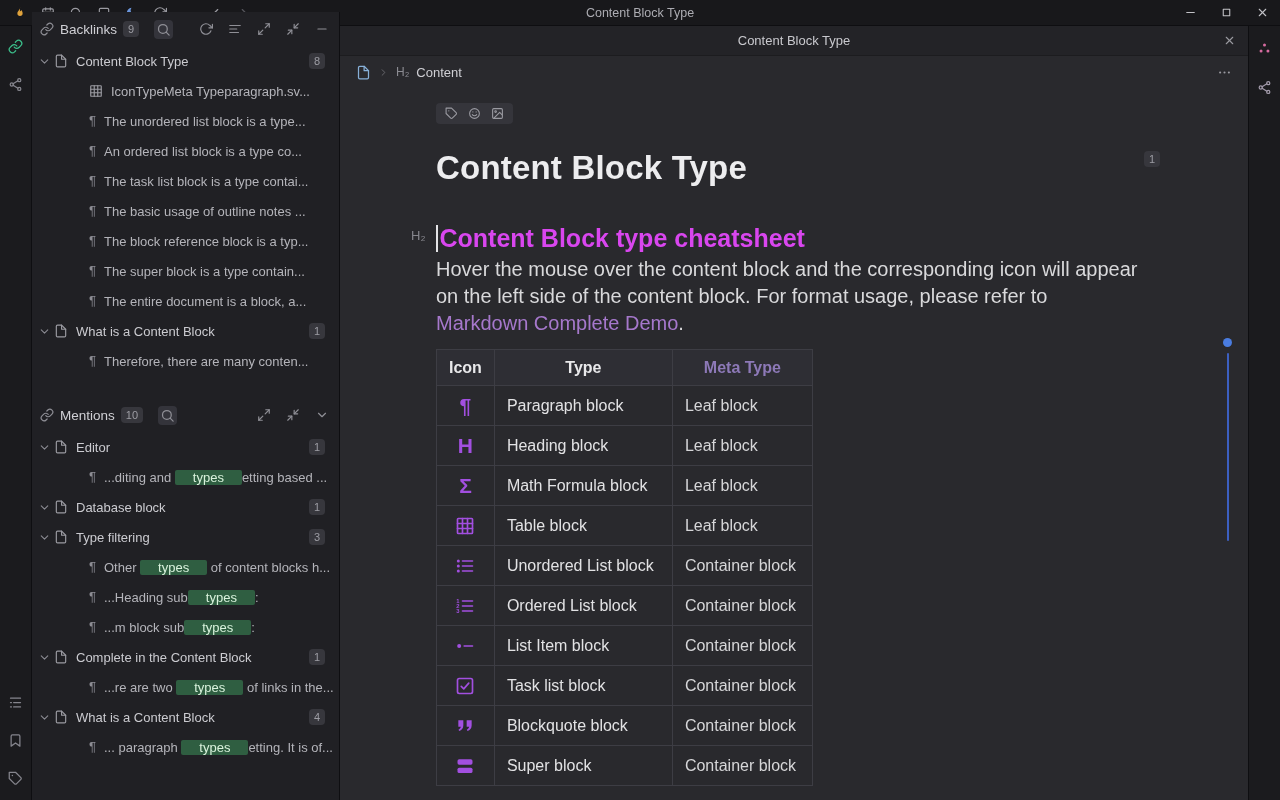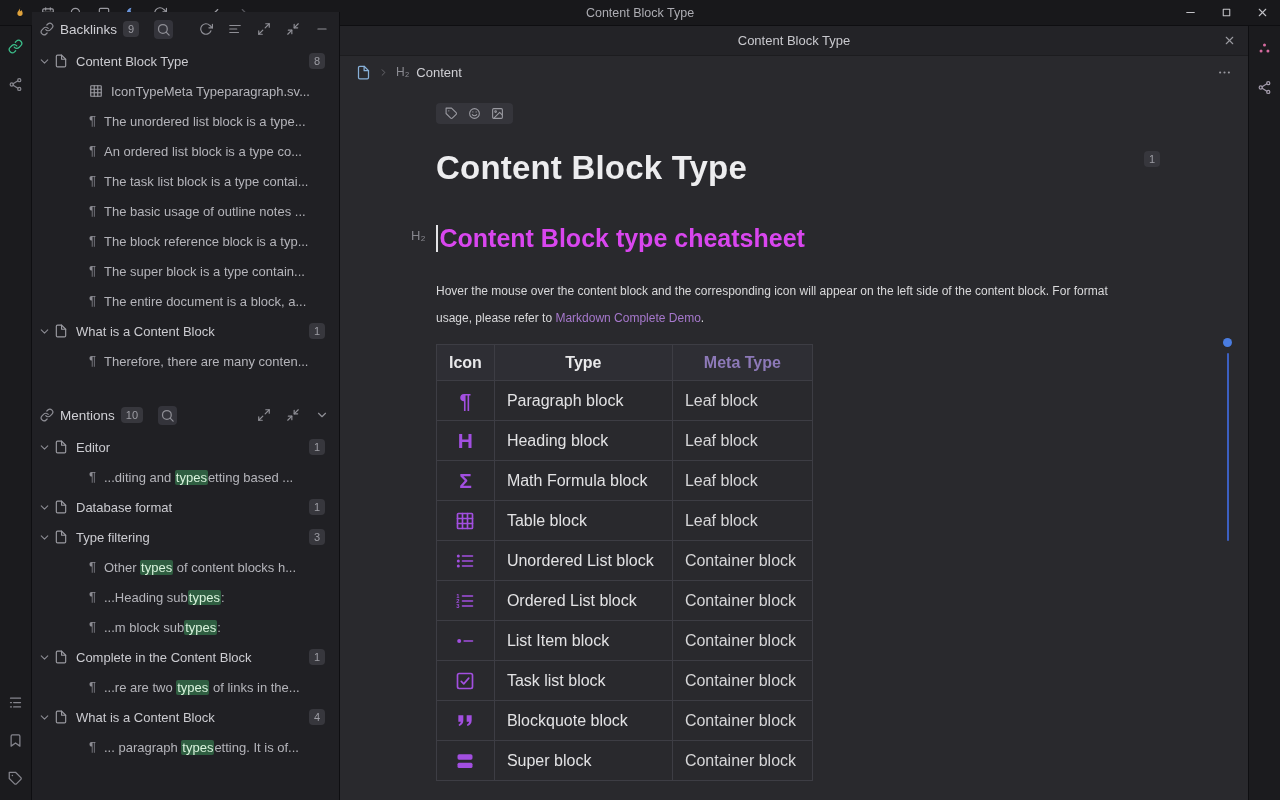--- a/index.html
+++ b/index.html
@@ -56,21 +56,21 @@
   .trow{height:30px;display:flex;align-items:center}
   .trow.lvl0{padding-left:6px}
   .trow.lvl1{padding-left:57px}
   .tchev{width:13px;height:13px;color:#8a8a91;margin-right:3px}
   .titem{width:14px;height:14px;margin-right:8px}
   .dic,.gic{color:#9a9aa1}
   .pglyph{width:auto;margin-right:8px;color:#8d8d94;font-size:13px;line-height:14px}
   .tlabel{flex:1;min-width:0;font-size:13px;color:#b4b4ba;white-space:nowrap;overflow:hidden;text-overflow:ellipsis}
   .lvl0 .tlabel{color:#cbcbd0}
   .tbadge{margin-left:auto;margin-right:14px;flex:none}
-  mark{background:var(--hl-bg);color:var(--hl-tx);border-radius:2px;padding:0 1px}
+  mark{background:var(--hl-bg);color:var(--hl-tx);border-radius:2px;padding:0 18px}
 
   
   .main{position:absolute;top:26px;left:340px;right:32px;bottom:0;background:var(--bg-main)}
   .tabbar{height:30px;background:var(--bg-tabbar);border-bottom:1px solid #1c1c1f;display:flex;align-items:center;justify-content:center;position:relative}
   .tab-title{font-size:13px;color:#c9c9ce}
   .tab-close{position:absolute;right:12px;width:13px;height:13px;color:#9a9aa1}
   .crumb{height:32px;display:flex;align-items:center;gap:7px;padding:0 16px;position:relative}
   .crumb-doc{width:15px;height:15px;color:#87b0d8}
   .crumb-chev{width:11px;height:11px;color:#6a6a70}
   .crumb-tag{font-size:12px;color:#8b8b92}
@@ -79,21 +79,21 @@
   .doc{position:absolute;top:62px;left:0;right:0;bottom:0;overflow:hidden;padding-left:96px}
   .attr-toolbar{margin-top:15px;display:inline-flex;align-items:center;gap:10px;background:#35353b;border-radius:4px;padding:4px 9px}
   .at-ic{width:13px;height:13px;color:#9a9aa1}
   .title-row{position:relative;margin-top:22px}
   .title-row h1{font-size:33px;line-height:44px;font-weight:bold;color:var(--txt-bright);letter-spacing:.2px}
   .title-badge{position:absolute;right:88px;top:5px}
   .h2-row{position:relative;margin-top:30px;height:36px;display:flex;align-items:center}
   .gutter{position:absolute;left:-25px;top:8px;font-size:13px;color:#85858c}
   .caret{display:inline-block;width:1.5px;height:27px;background:#e3e3e6;margin-right:2px}
   .h2-row h2{font-size:25px;font-weight:bold;color:#d946ef}
-  .para{margin-top:22px;width:706px;font-size:12px;line-height:27px;color:#d9d9db}
+  .para{width:706px;font-size:20px;line-height:27px;color:#d9d9db}
   .doclink{color:var(--link);text-decoration:none}
   .ctable{margin-top:12px;border-collapse:collapse;font-size:16px}
   .ctable th,.ctable td{border:1px solid var(--border-mid)}
   .ctable th{background:var(--bg-thead);height:36px;font-weight:bold;color:#e8e8ea;text-align:center;padding:0 12px}
   .ctable th.h-icon{width:55px}
   .ctable th.h-type{width:178px}
   .ctable th.h-meta{width:140px;color:var(--meta-purple)}
   .ctable td{height:40px;padding:0 12px}
   .ctable td.c-icon{text-align:center;padding:0;color:var(--purple)}
   .ctable td.c-type{color:#e2e2e4}
@@ -455,21 +455,21 @@
               <svg viewBox="0 0 24 24">
                 <polyline points="6 9 12 15 18 9"></polyline>
               </svg>
             </span>
             <span class="ic titem dic">
               <svg viewBox="0 0 24 24">
                 <path d="M13 2H6a2 2 0 0 0-2 2v16a2 2 0 0 0 2 2h12a2 2 0 0 0 2-2V9z"></path>
                 <polyline points="13 2 13 9 20 9"></polyline>
               </svg>
             </span>
-            <span class="tlabel">Database format</span>
+            <span class="tlabel">Database block</span>
             <span class="badge tbadge">1</span>
           </div>
           <div class="trow lvl0">
             <span class="ic tchev">
               <svg viewBox="0 0 24 24">
                 <polyline points="6 9 12 15 18 9"></polyline>
               </svg>
             </span>
             <span class="ic titem dic">
               <svg viewBox="0 0 24 24">

